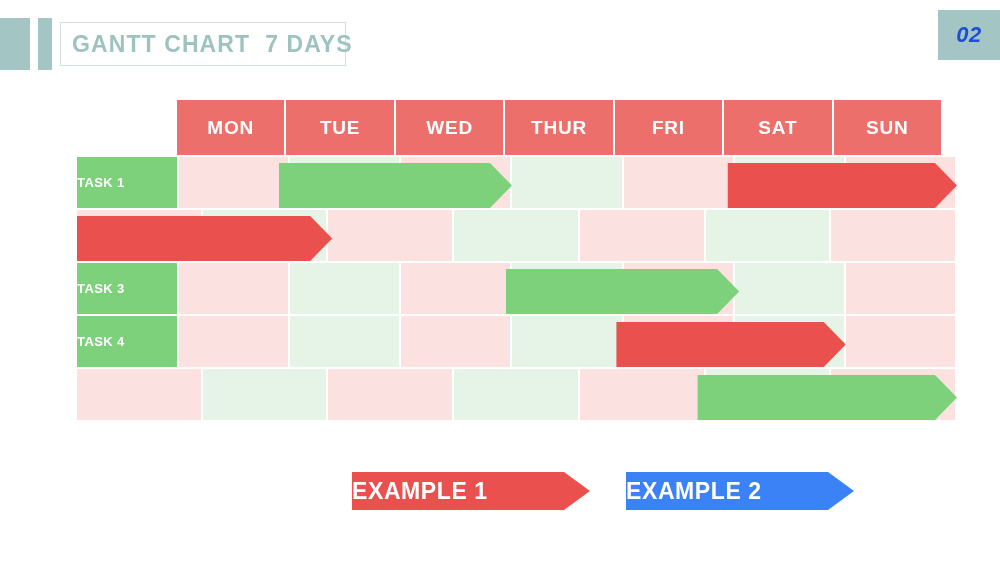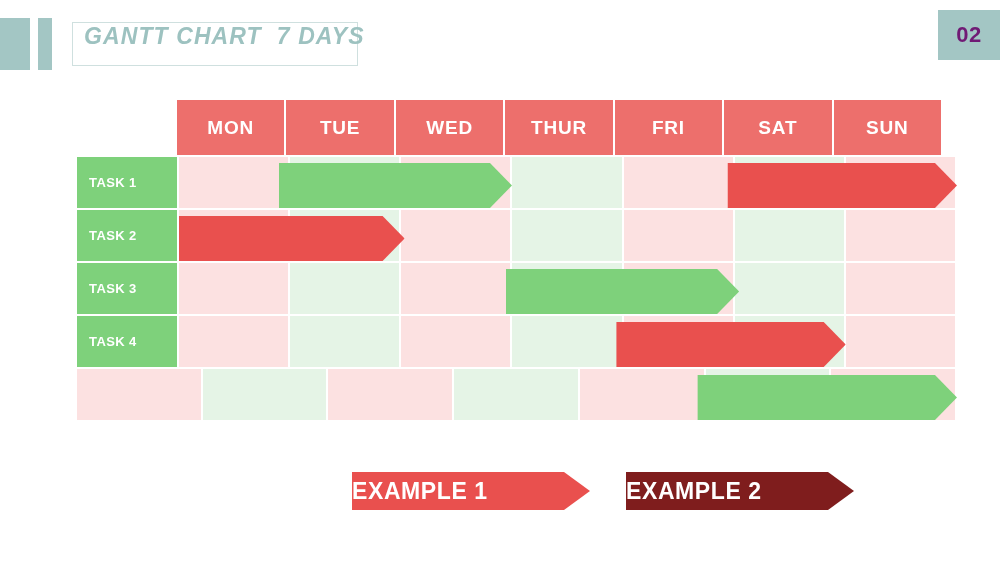--- a/index.html
+++ b/index.html
@@ -25,29 +25,29 @@
   .header-block {
     position: absolute;
     top: 0;
     background: #a3c6c4;
   }
   #header-block-wide { left: 0;  width: 30px; height: 52px; }
   #header-block-narrow { left: 38px; width: 14px; height: 52px; }
 
   #title-box {
     position: absolute;
-    left: 72px;
+    left: 60px;
     top: 22px;
     width: 286px;
     height: 44px;
     box-sizing: border-box;
     border: 1px solid #cfe0df;
     background: #ffffff;
     display: flex;
-    font-style: italic;
+    align-items: center;
   }
   #title-text {
     padding-left: 11px;
     color: #9dc2c0;
     font-size: 23px;
     font-weight: bold;
     letter-spacing: 1.1px;
     white-space: pre;
   }
 
@@ -56,24 +56,25 @@
     right: 0;
     top: 10px;
     width: 62px;
     height: 50px;
     background: #a3c6c4;
     display: flex;
     align-items: center;
     justify-content: center;
   }
   #page-badge-text {
-    color: #701a75;
+    color: #1d4ed8;
     font-size: 22px;
     font-weight: bold;
     letter-spacing: 0.5px;
+    font-style: italic;
   }
 
   
   #gantt {
     position: absolute;
     left: 77px;
     top: 100px;
     width: 880px;
   }
 
@@ -116,21 +117,20 @@
     background: #7ed17b;
     display: flex;
     align-items: center;
     margin-right: 2px;
   }
   .task-name-label {
     color: #ffffff;
     font-size: 13px;
     font-weight: bold;
     letter-spacing: 0.4px;
-    padding-left: 12px;
   }
   .track {
     flex: 1 1 0;
     position: relative;
     display: flex;
   }
   .slot {
     flex: 1 1 0;
     margin-right: 2px;
   }
@@ -175,21 +175,21 @@
     position: relative;
     height: 38px;
     display: flex;
     align-items: center;
     margin-right: 36px;
     -webkit-clip-path: polygon(0 0, calc(100% - 26px) 0, 100% 50%, calc(100% - 26px) 100%, 0 100%);
     clip-path: polygon(0 0, calc(100% - 26px) 0, 100% 50%, calc(100% - 26px) 100%, 0 100%);
   }
   .legend-item:last-child { margin-right: 0; }
   #legend-item-1 { width: 238px; background: #e9504e; }
-  #legend-item-2 { width: 228px; background: #7f1d1d; }
+  #legend-item-2 { width: 228px; background: #3b82f6; }
   .legend-label {
     color: #ffffff;
     font-size: 23px;
     font-weight: bold;
     letter-spacing: 0.6px;
     padding-right: 22px;
   }
 </style>
 </head>
 <body>
@@ -253,23 +253,20 @@
             <div class="bar-body"></div>
             <div class="bar-fold"></div>
           </div>
           <div class="bar red" style="left: 70.5%; width: 29.5%;">
             <div class="bar-body"></div>
             <div class="bar-fold"></div>
           </div>
         </div>
       </div>
       <div class="grid-row task-row">
-        <div class="task-name-cell">
-          <span class="task-name-label">TASK 2</span>
-        </div>
         <div class="track">
           <div class="slot pink"></div>
           <div class="slot green"></div>
           <div class="slot pink"></div>
           <div class="slot green"></div>
           <div class="slot pink"></div>
           <div class="slot green"></div>
           <div class="slot pink"></div>
           <div class="bar red" style="left: 0%; width: 29%;">
             <div class="bar-body"></div>

